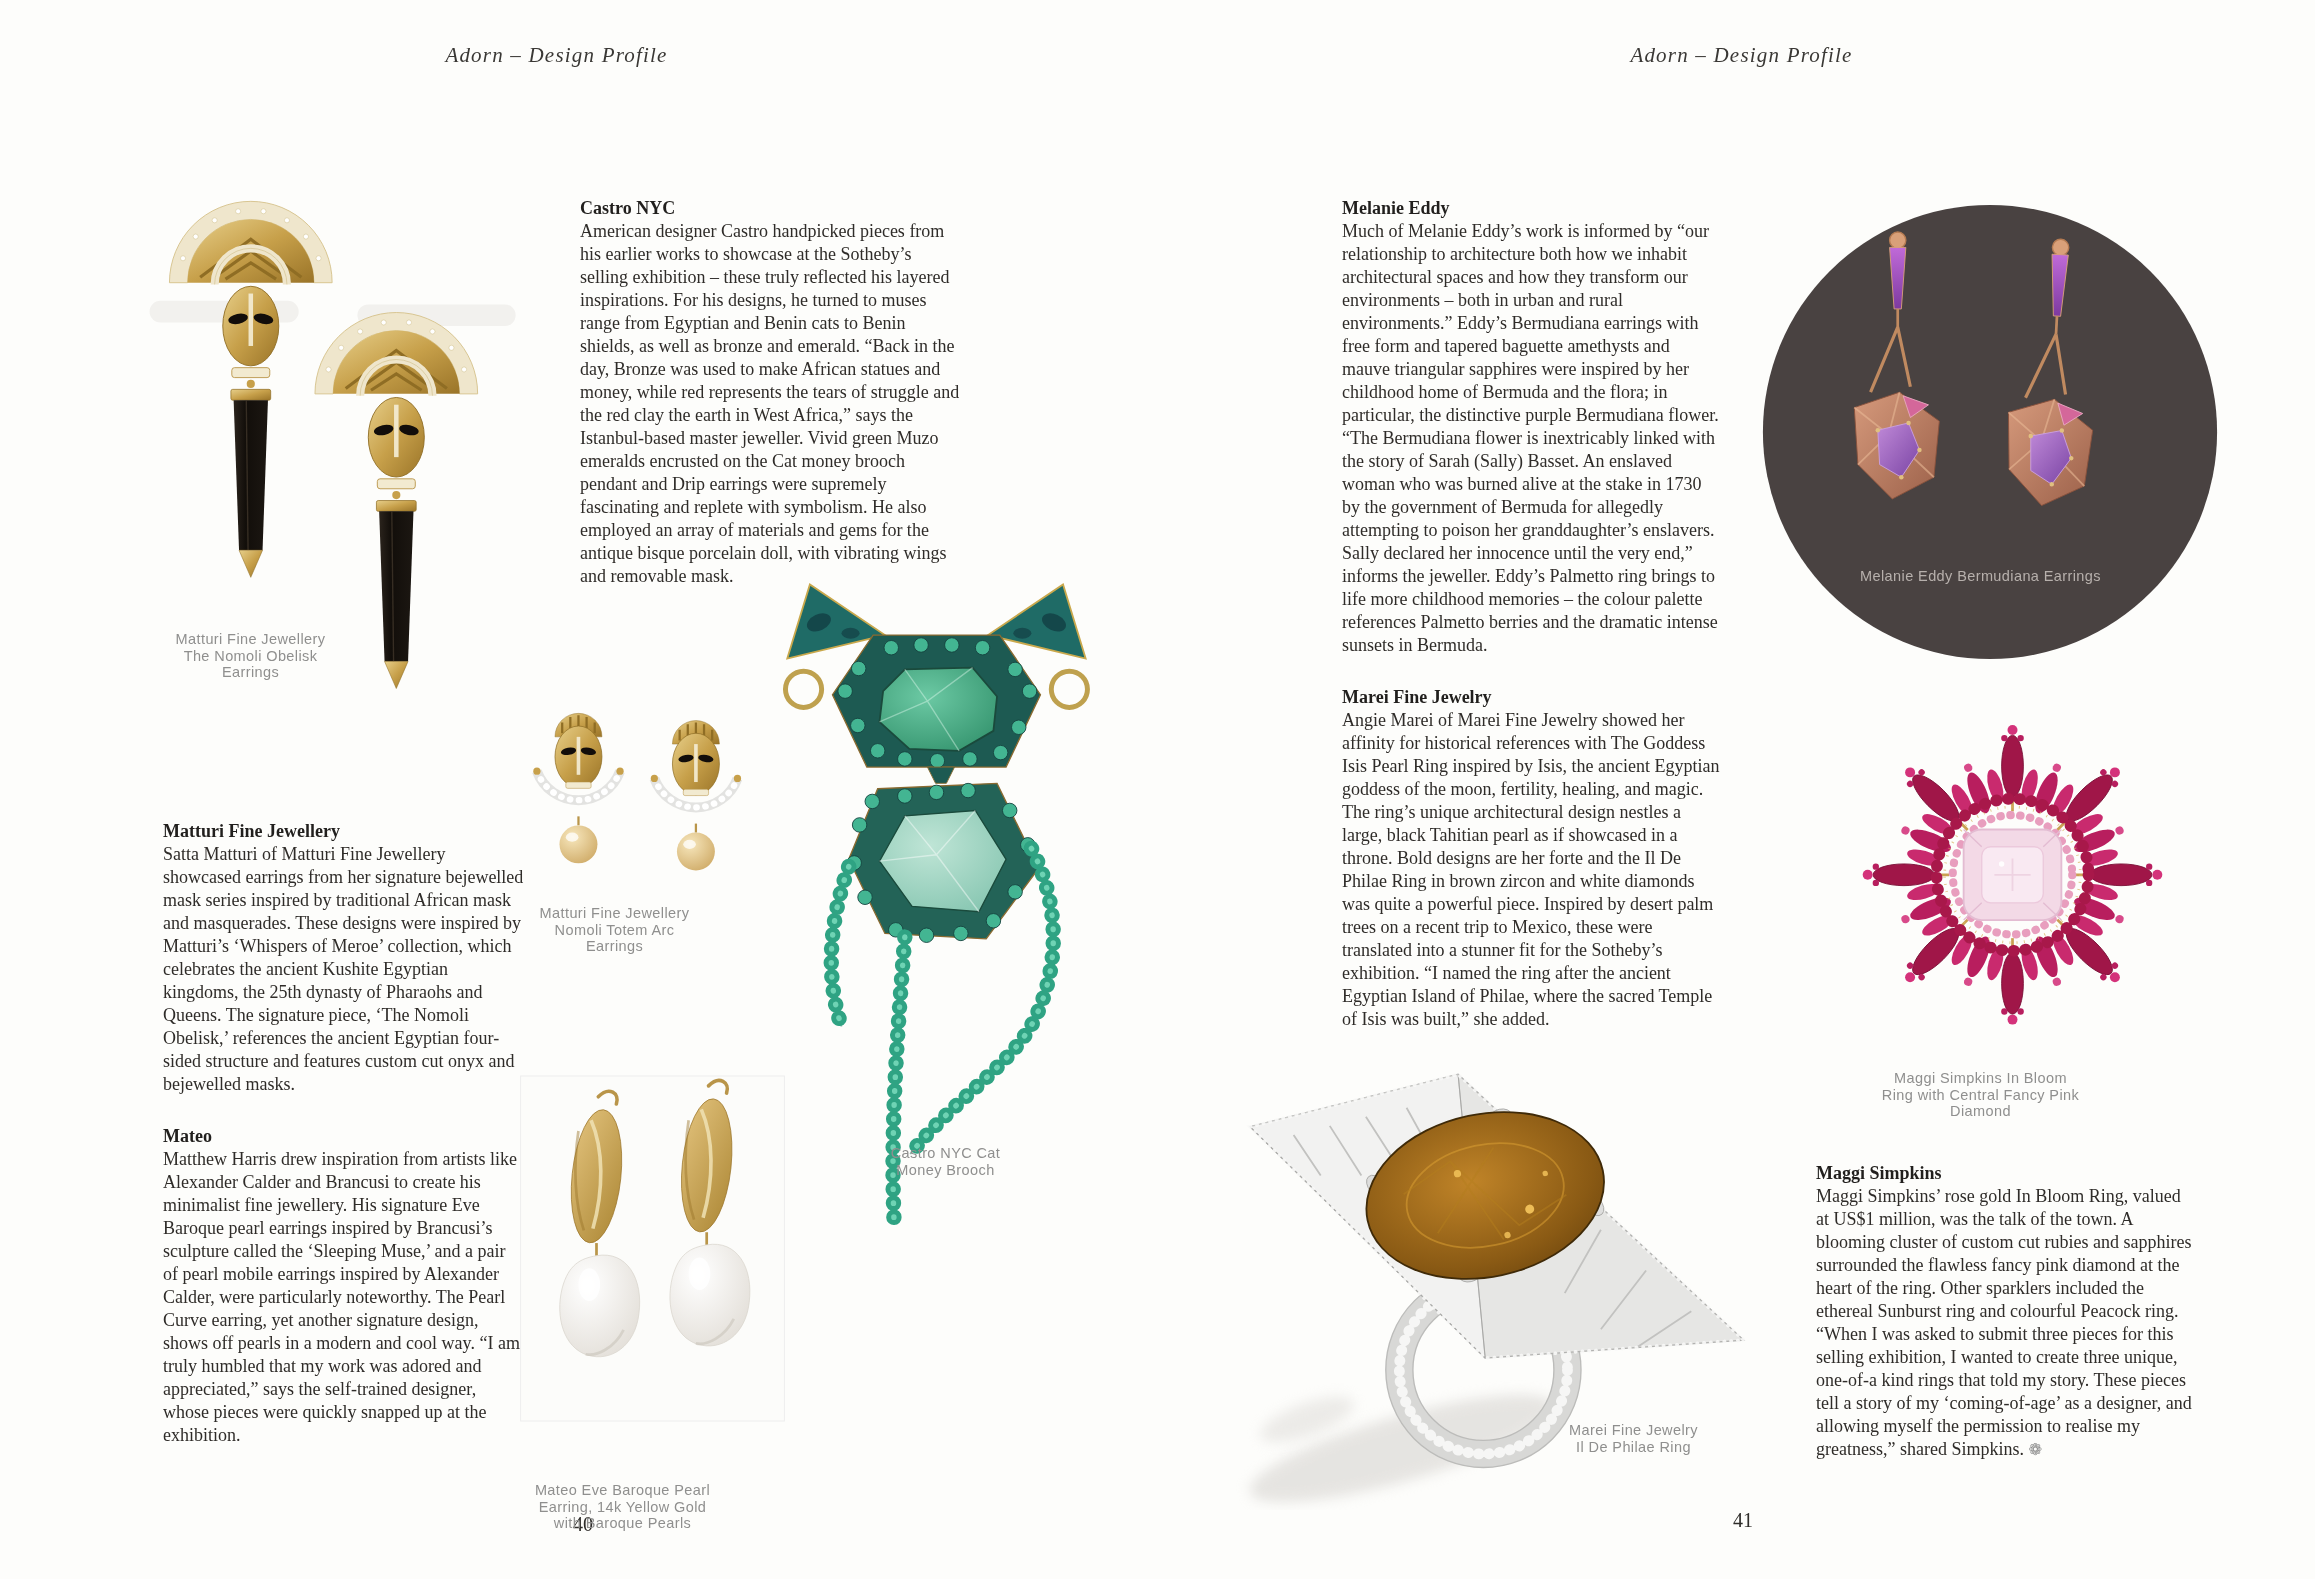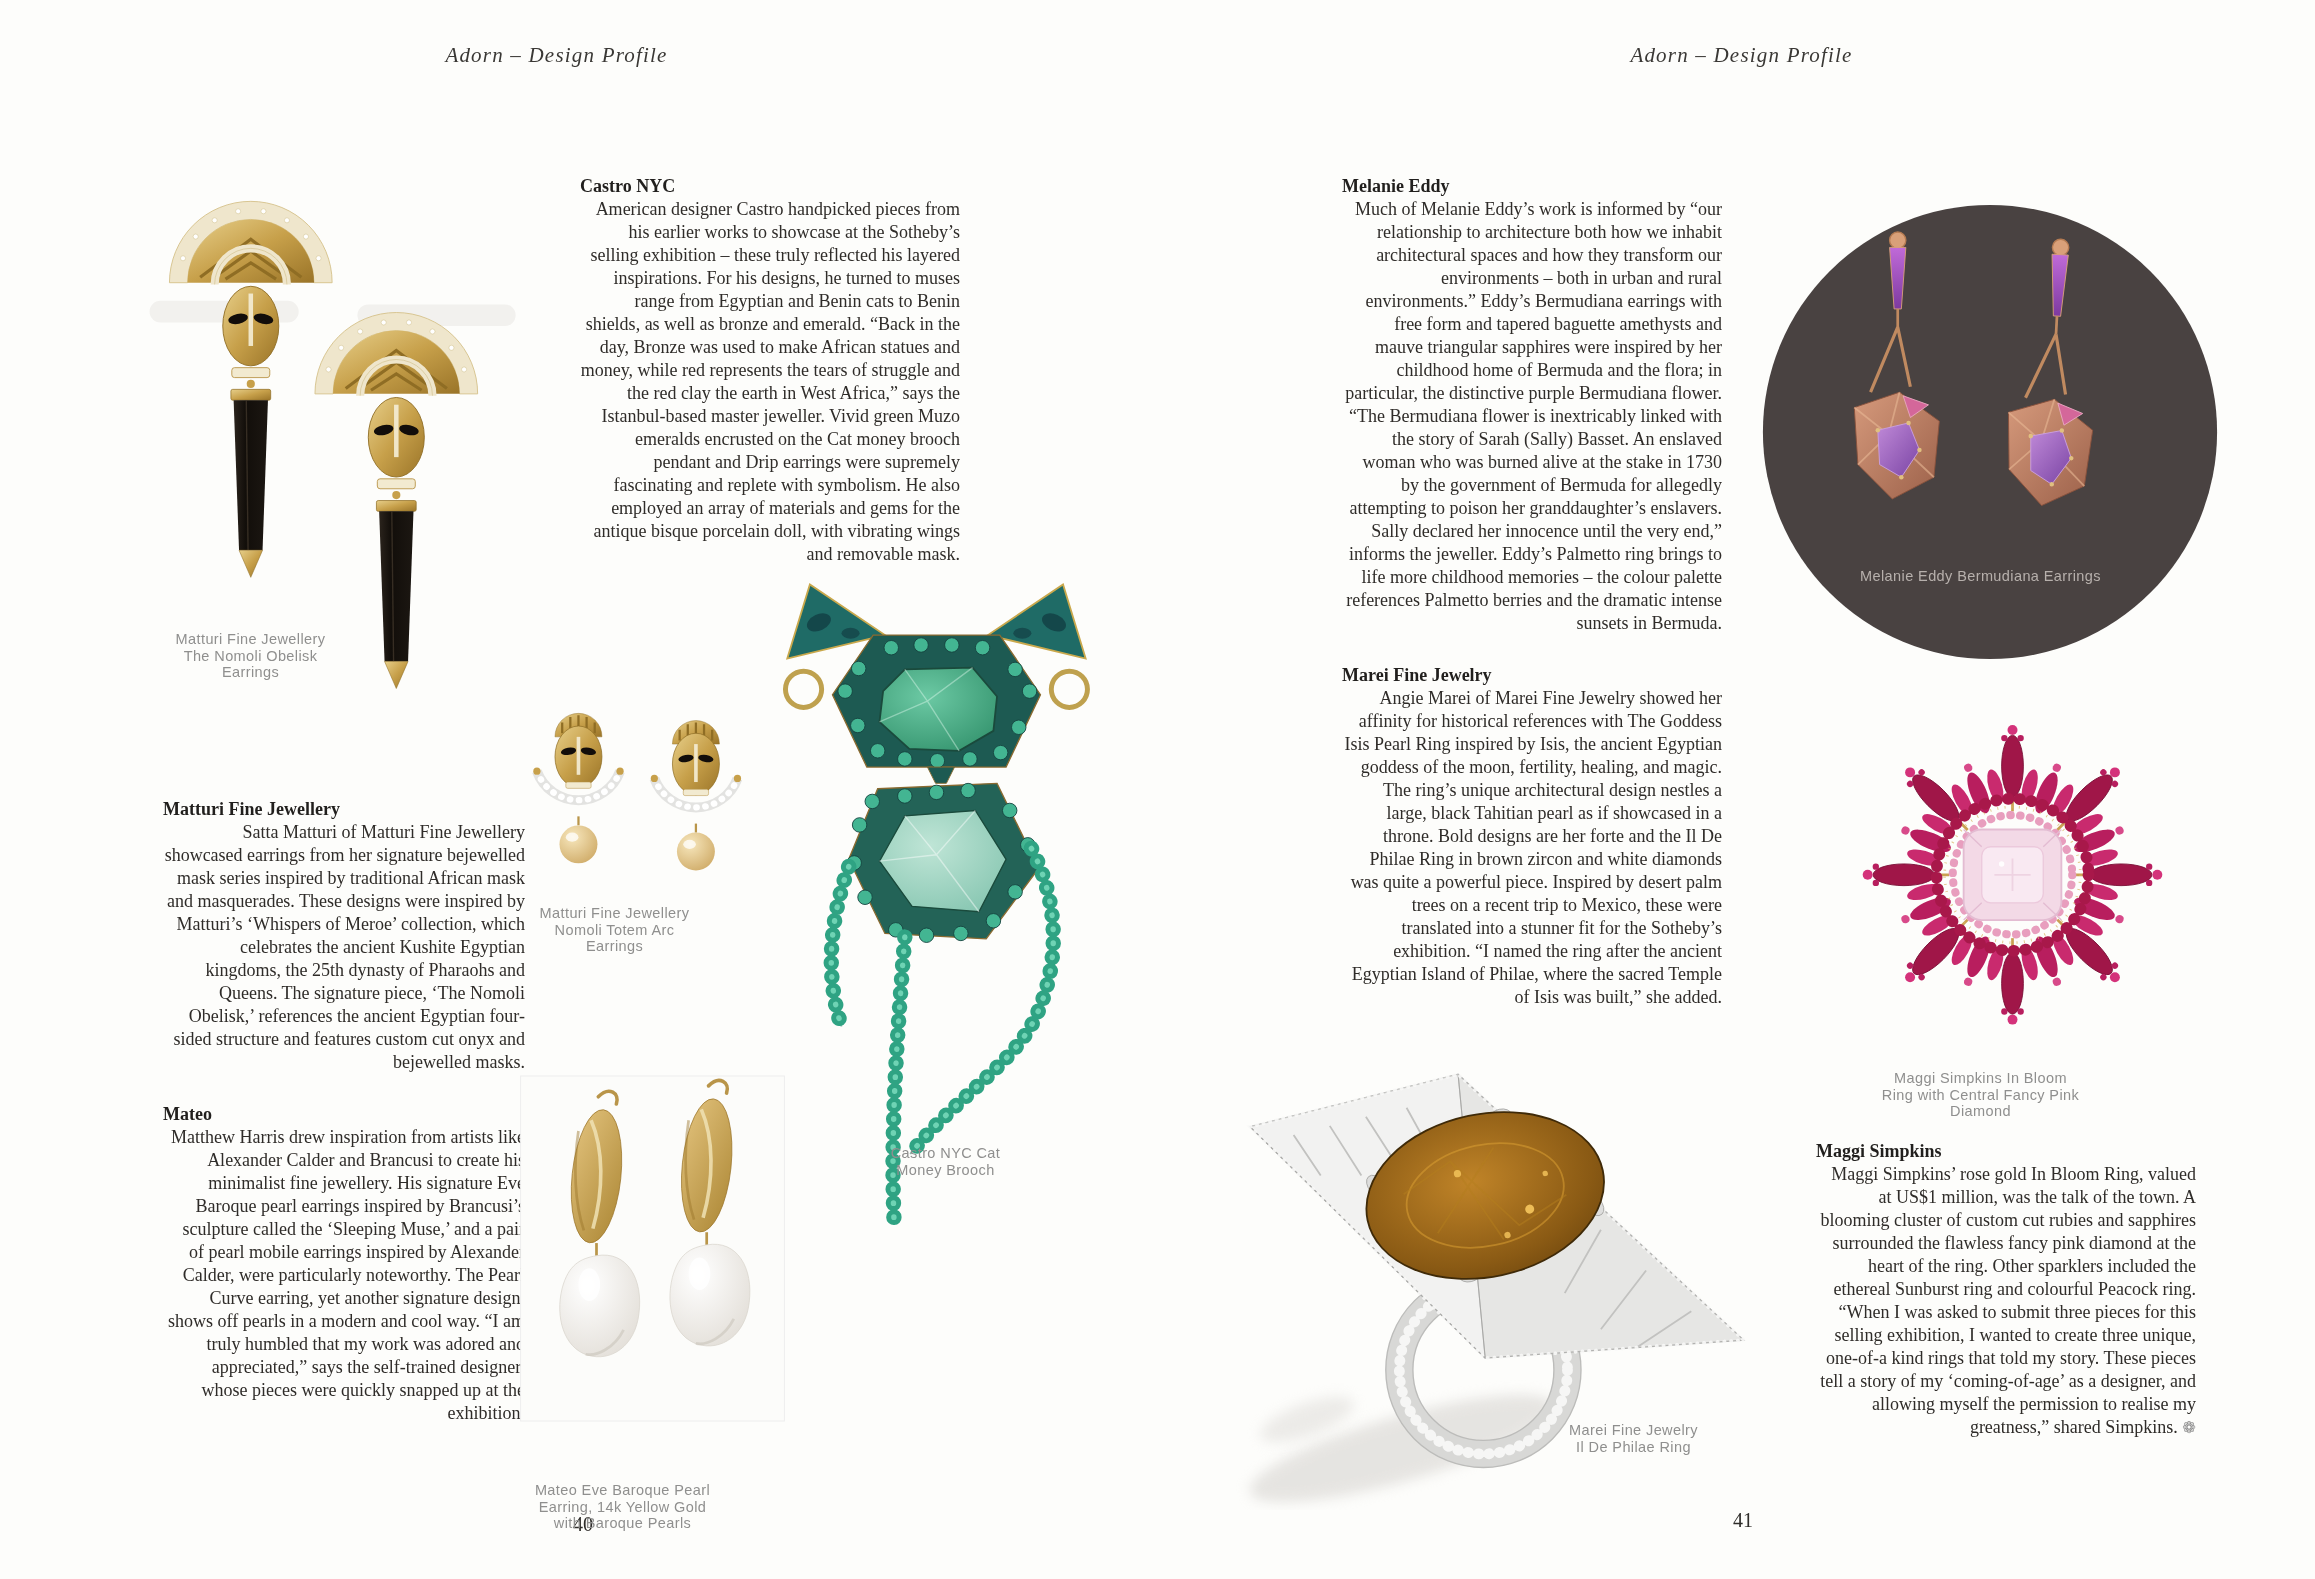--- a/index.html
+++ b/index.html
@@ -1,23 +1,23 @@
 <!DOCTYPE html>
 <html style="font-size:14.5px"><head>
 <meta charset="utf-8">
 <style>
   html,body{margin:0;padding:0;background:#ffffff;}
   .spread{position:relative;width:2316px;height:1579px;background:#fdfdfb;overflow:hidden;
           font-family:"Liberation Serif", serif;padding-left:37px;}
   .hdr{position:absolute;width:507px;text-align:center;font-style:italic;font-size:21px;
        letter-spacing:1.2px;color:#3a3835;font-family:"Liberation Serif", serif;}
   .pgnum{position:absolute;width:72px;text-align:center;font-size:20px;color:#2e2c29;font-family:Liberation Serif, serif;}
-  .article{position:absolute;font-size:18px;line-height:23px;color:#2f2c29;}
+  .article{position:absolute;font-size:18px;line-height:23px;color:#2f2c29;margin-top:22px;}
   .article .hd{font-weight:bold;color:#211f1d;}
-  .article p{margin:0;text-align:right;}
+  .article p{margin:0;}
   .caption{position:absolute;font-family:"Liberation Sans", sans-serif;font-weight:300;
            font-size:14.5px;line-height:16.7px;letter-spacing:0.4px;color:#8f8f8e;
            text-align:center;white-space:pre-line;z-index:5;}
   .caption.on-dark{color:#b7b0ac;}
   .img{position:absolute;}
   .endmark{color:#8a8a8a;font-size:16.3px;}
 </style>
 </head>
 <body>
 

